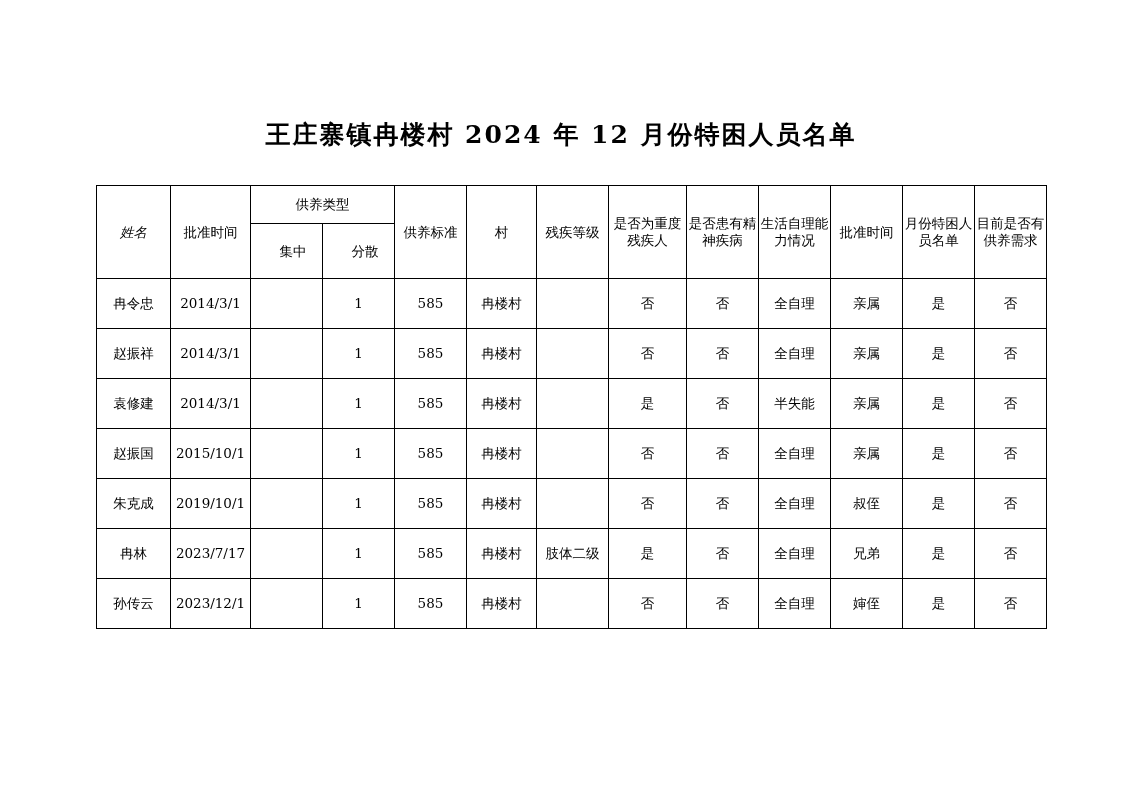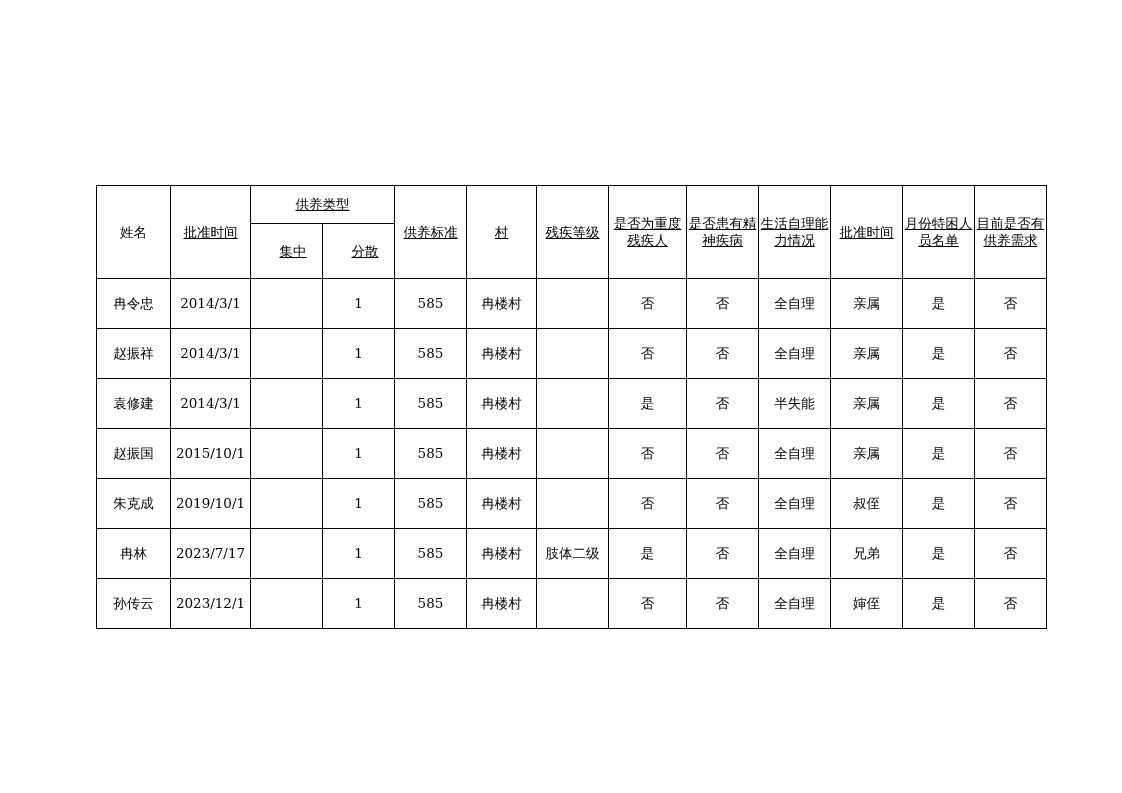--- a/index.html
+++ b/index.html
@@ -66,41 +66,42 @@
   }
   table.main tbody td {
     height: 45px;
   }
   .num {
     font-family: "DejaVu Serif", "Liberation Serif", serif;
     font-size: 13px;
     margin-top: 19px;
   }
   .name-cell { font-size: 14px; }
-  .hdr-name { font-size: 15px; }
-  .hdr-small { font-size: 13.5px; text-decoration: underline; }
+  .hdr-name { font-size: 15px; font-style: italic; }
+  .hdr-small { font-size: 13.5px; }
   col.c-name { width: 74px; }
   col.c-date { width: 80px; }
   col.c-ji { width: 72px; }
   col.c-fen { width: 72px; }
   col.c-std { width: 72px; }
   col.c-vil { width: 70px; }
   col.c-dis { width: 72px; }
   col.c-sev { width: 78px; }
   col.c-men { width: 72px; }
   col.c-care { width: 72px; }
   col.c-ctype { width: 72px; }
   col.c-agree { width: 72px; }
   col.c-need { width: 72px; }
 </style>
 </head>
 <body>
 
 <div class="page">
 
+  <div class="doc-title">王庄寨镇冉楼村 2024 年 12 月份特困人员名单</div>
 
   <div class="table-wrap">
     <table class="main">
       <colgroup>
         <col class="c-name">
         <col class="c-date">
         <col class="c-ji">
         <col class="c-fen">
         <col class="c-std">
         <col class="c-vil">

